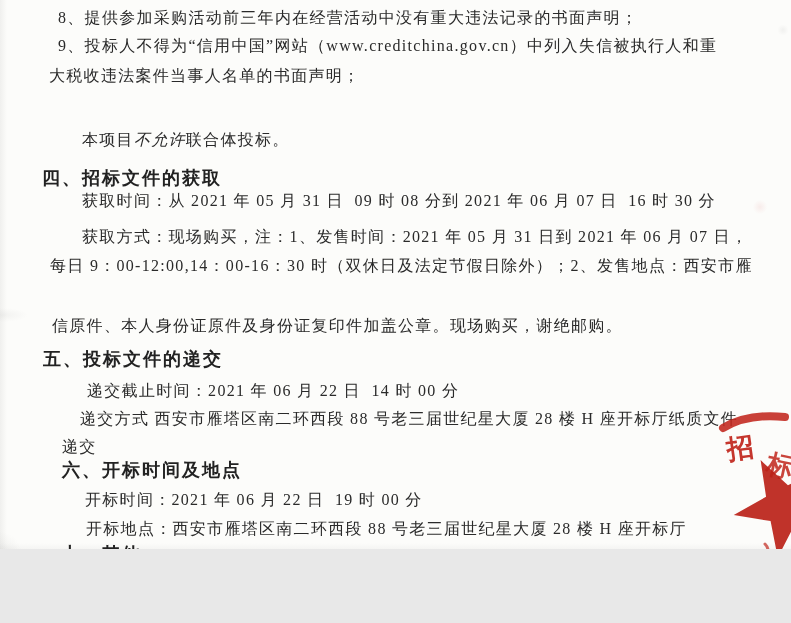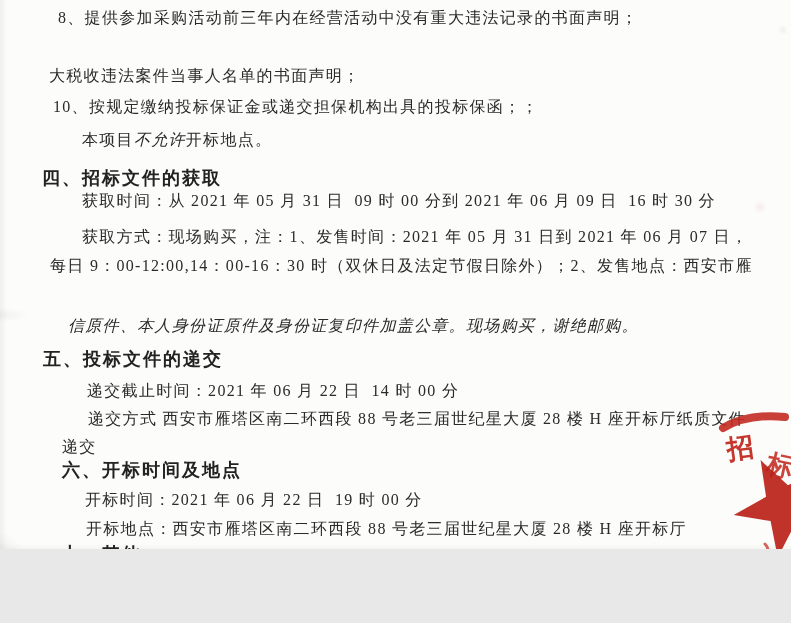--- a/index.html
+++ b/index.html
@@ -40,34 +40,34 @@
     overflow:hidden;
   }
   .seal svg { display:block; }
 </style>
 </head>
 <body>
 
 <div class="page">
 
   <div class="ln" style="top:8px;   left:58px;">8、提供参加采购活动前三年内在经营活动中没有重大违法记录的书面声明；</div>
+  <div class="ln" style="top:36px;  left:58px;">9、投标人不得为“信用中国”网站（www.creditchina.gov.cn）中列入失信被执行人和重</div>
   <div class="ln" style="top:66px;  left:49px;">大税收违法案件当事人名单的书面声明；</div>
-  <div class="ln" style="top:97px;  left:53px;">10、按规定缴纳投标保证金或递交担保机构出具的投标保函；；</div>
 
-  <div class="ln" style="top:130px; left:82px;"><span>本项目</span><span class="em">不允许</span><span>开标地点。</span></div>
+  <div class="ln" style="top:130px; left:82px;"><span>本项目</span><span class="em">不允许</span><span>联合体投标。</span></div>
 
   <div class="ln hd" style="top:168px; left:42px;">四、招标文件的获取</div>
-  <div class="ln" style="top:191px; left:82px;">获取时间：从 2021 年 05 月 31 日  09 时 00 分到 2021 年 06 月 09 日  16 时 30 分</div>
+  <div class="ln" style="top:191px; left:82px;">获取时间：从 2021 年 05 月 31 日  09 时 08 分到 2021 年 06 月 07 日  16 时 30 分</div>
   <div class="ln" style="top:227px; left:82px;">获取方式：现场购买，注：1、发售时间：2021 年 05 月 31 日到 2021 年 06 月 07 日，</div>
   <div class="ln" style="top:256px; left:50px;">每日 9：00-12:00,14：00-16：30 时（双休日及法定节假日除外）；2、发售地点：西安市雁</div>
-  <div class="ln" style="top:316px; left:68px;font-style:italic;">信原件、本人身份证原件及身份证复印件加盖公章。现场购买，谢绝邮购。</div>
+  <div class="ln" style="top:316px; left:52px;">信原件、本人身份证原件及身份证复印件加盖公章。现场购买，谢绝邮购。</div>
 
   <div class="ln hd" style="top:349px; left:43px;">五、投标文件的递交</div>
   <div class="ln" style="top:381px; left:87px;">递交截止时间：2021 年 06 月 22 日  14 时 00 分</div>
-  <div class="ln" style="top:409px; left:88px;text-align:center;">递交方式 西安市雁塔区南二环西段 88 号老三届世纪星大厦 28 楼 H 座开标厅纸质文件</div>
+  <div class="ln" style="top:409px; left:80px;text-align:center;">递交方式 西安市雁塔区南二环西段 88 号老三届世纪星大厦 28 楼 H 座开标厅纸质文件</div>
   <div class="ln" style="top:437px; left:62px;">递交</div>
 
   <div class="ln hd" style="top:460px; left:62px;">六、开标时间及地点</div>
   <div class="ln" style="top:490px; left:85px;">开标时间：2021 年 06 月 22 日  19 时 00 分</div>
   <div class="ln" style="top:519px; left:86px;">开标地点：西安市雁塔区南二环西段 88 号老三届世纪星大厦 28 楼 H 座开标厅</div>
 
   <div class="ln hd" style="top:544px; left:62px;">七、其他</div>
   <div class="ln" style="top:571px; left:88px;">/</div>
 
   <div class="ln hd" style="top:597px; left:68px;">八、监督部门</div>

